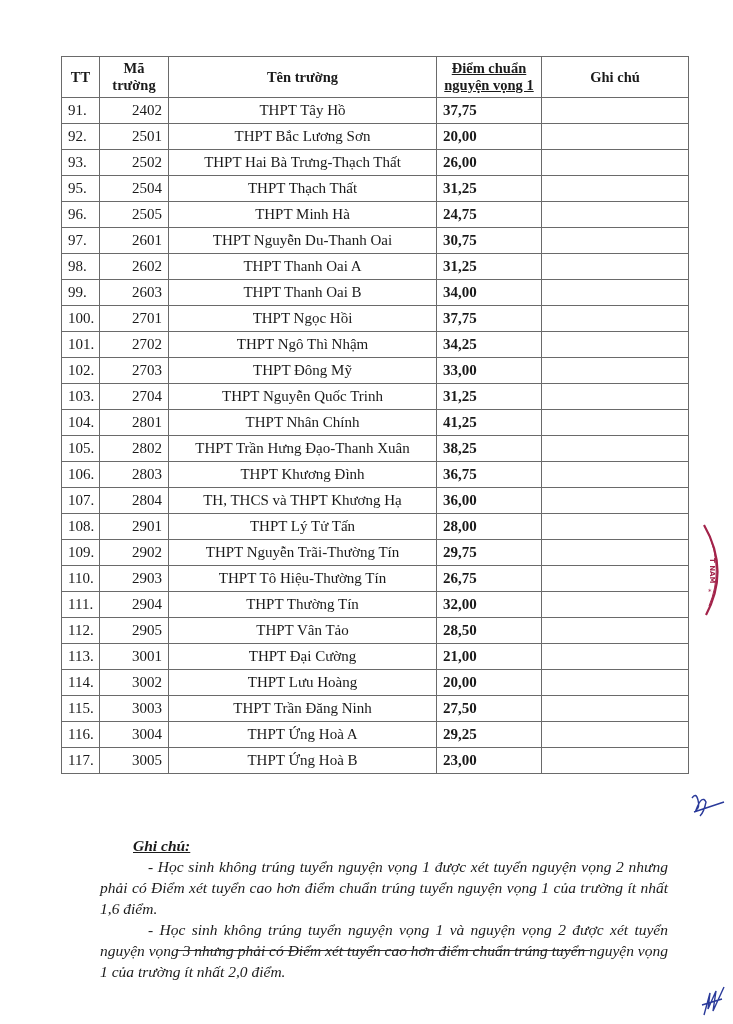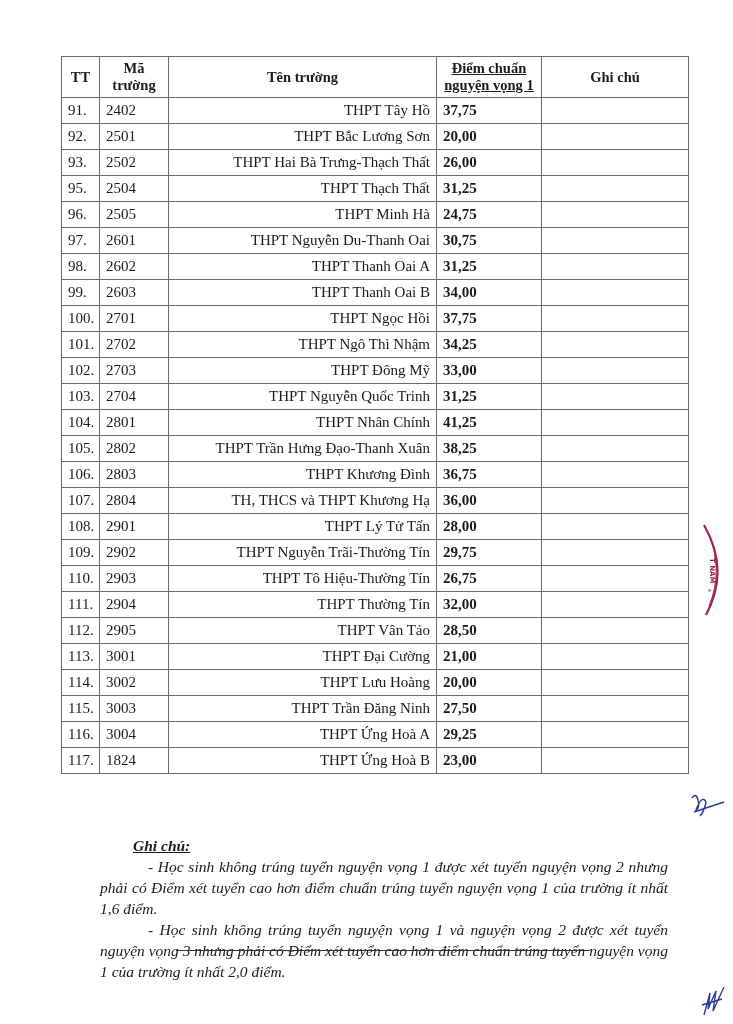--- a/index.html
+++ b/index.html
@@ -20,22 +20,22 @@
   table.scores th {
     font-weight:bold; text-align:center; line-height:17px; height:40px; padding:0 2px;
     font-size:14.5px;
   }
   col.c-tt { width:38px; }
   col.c-ma { width:69px; }
   col.c-ten { width:268px; }
   col.c-diem { width:105px; }
   col.c-ghi { width:147px; }
   td.tt { text-align:left; padding-left:4px; }
-  td.ma { text-align:left; }
-  td.ten { text-align:right; padding-left:6px;margin-top:15px; }
+  td.ma { text-align:right; }
+  td.ten { text-align:center; padding-left:6px;margin-top:15px; }
   td.diem { text-align:left; font-weight:bold; }
   td.ghi { }
   .notes {
     position:absolute; left:100px; top:811px; width:568px;
     font-style:italic; font-size:15.5px; line-height:21px; color:#1a1a1a;margin-top:24px;
   }
   .notes .title { font-weight:bold; text-decoration:underline; padding-left:33px; }
   .notes p { margin:0; text-align:justify; text-indent:48px; }
   .notes-wrap { position:absolute; left:100px; top:811px; width:568px; }
   .rule { position:absolute; left:176px; top:950px; width:414px; height:1px; background:#333; }
@@ -236,21 +236,21 @@
         </tr>
         <tr>
           <td class="tt">116.</td>
           <td class="ma">3004</td>
           <td class="ten">THPT Ứng Hoà A</td>
           <td class="diem">29,25</td>
           <td class="ghi"></td>
         </tr>
         <tr>
           <td class="tt">117.</td>
-          <td class="ma">1824</td>
+          <td class="ma">3005</td>
           <td class="ten">THPT Ứng Hoà B</td>
           <td class="diem">23,00</td>
           <td class="ghi"></td>
         </tr>
       </tbody>
   </table>
 
   <div class="notes-wrap">
     <div class="notes" style="position:static;width:auto;">
       <div class="title">Ghi chú:</div>

